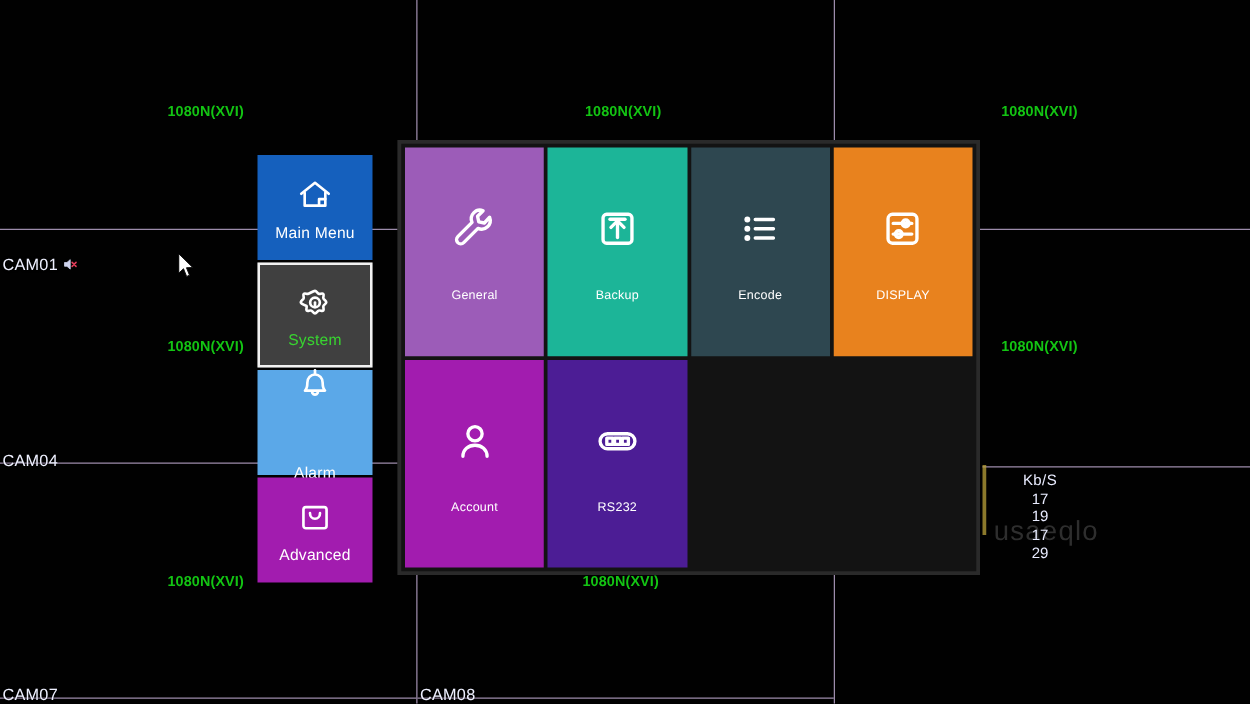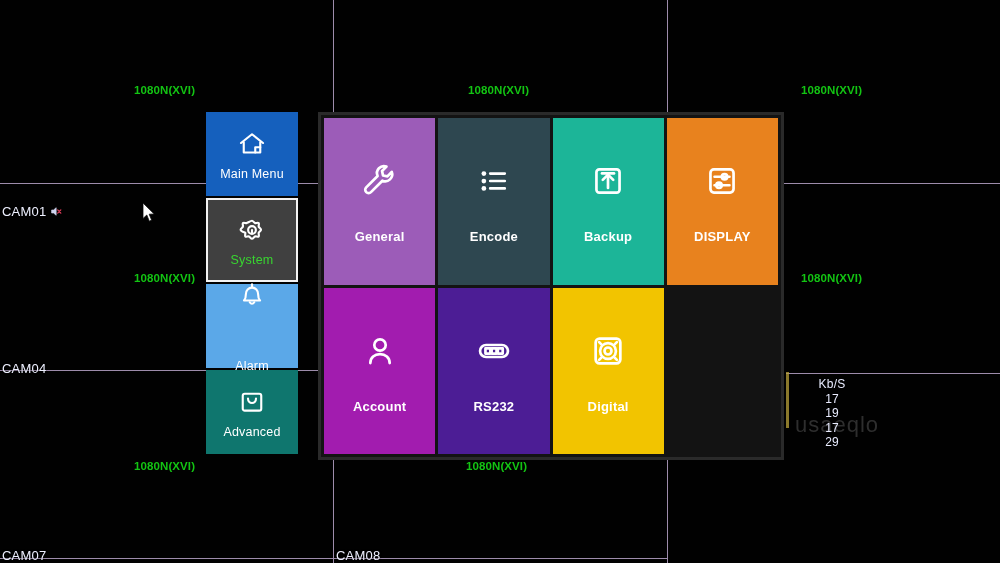--- a/index.html
+++ b/index.html
@@ -37,21 +37,21 @@
     color:#2e2e2e; letter-spacing:1px; user-select:none;
   }
 
   
   #tick-y { position:absolute; left:786px; top:372px; width:3px; height:56px; background:#b9a23a; opacity:.75; }
 
   
   #menu-overlay { position:absolute; left:206px; top:112px; }
 
   
-  #sidebar { position:absolute; left:0; top:0; width:116px; }
+  #sidebar { position:absolute; left:0; top:12px; width:116px; }
   .side-item {
     width:92px; height:84px; margin-bottom:2px; position:relative;
     display:flex; flex-direction:column; align-items:center; justify-content:center;
     cursor:pointer; color:#fff;
   }
   .side-item .s-icon { height:34px; display:flex; align-items:center; justify-content:center; margin-bottom:6px; }
   .side-item .s-label { font-size:12.5px; letter-spacing:.2px; }
   .side-item.selected { outline:2px solid #f2f2f2; outline-offset:-2px; }
 
   
@@ -62,21 +62,21 @@
     padding:3px;
     display:grid; grid-template-columns:repeat(4,1fr); grid-template-rows:repeat(2,1fr);
     gap:3px;
   }
   .tile {
     position:relative; display:flex; flex-direction:column;
     align-items:center; justify-content:center; cursor:pointer;
     color:#fff;
   }
   .tile .t-icon { height:46px; display:flex; align-items:center; justify-content:center; margin-bottom:9px; }
-  .tile .t-label { font-size:13px; font-weight:bold; letter-spacing:.2px;margin-top:16px; }
+  .tile .t-label { font-size:10px; font-weight:normal; letter-spacing:.2px;margin-top:16px; }
 
   
   #cursor { position:absolute; left:143px; top:203px; width:14px; height:20px; }
 </style>
 </head>
 <body>
 
 <div id="cam-grid">
   <div class="vline" style="left:333px"></div>
   <div class="vline" style="left:667px"></div>
@@ -143,61 +143,61 @@
       <div class="side-item" style="background: rgb(91, 168, 232); gap: 44px;">
         <span class="s-icon">
           <svg width="30" height="30" viewBox="0 0 24 24">
             <path stroke="currentColor" fill="none" stroke-width="1.7" stroke-linecap="round" stroke-linejoin="round" d="M5.6 17.2c1.3-1.4 1.5-2.6 1.5-5.1 0-2.9 2.1-5.2 4.9-5.2s4.9 2.3 4.9 5.2c0 2.5.2 3.7 1.5 5.1Z"></path>
             <path stroke="currentColor" fill="none" stroke-width="1.7" stroke-linecap="round" stroke-linejoin="round" d="M10.2 18.6c.5.8 1.1 1.2 1.8 1.2s1.3-.4 1.8-1.2"></path>
             <path stroke="currentColor" fill="none" stroke-width="1.7" stroke-linecap="round" stroke-linejoin="round" d="M12 4.2v1.9"></path>
           </svg>
         </span>
         <span class="s-label" style="color: rgb(255, 255, 255);">Alarm</span>
       </div>
-      <div class="side-item" style="background: #0f766e;">
+      <div class="side-item" style="background: #a21caf;">
         <span class="s-icon">
           <svg width="30" height="30" viewBox="0 0 24 24">
             <rect stroke="currentColor" fill="none" stroke-width="1.7" stroke-linecap="round" stroke-linejoin="round" x="4.6" y="5.4" width="14.8" height="13.5" rx="1.6"></rect>
             <path stroke="currentColor" fill="none" stroke-width="1.7" stroke-linecap="round" stroke-linejoin="round" d="M8.8 9.2c0 2 1.4 3.6 3.2 3.6s3.2-1.6 3.2-3.6"></path>
           </svg>
         </span>
         <span class="s-label" style="color: rgb(255, 255, 255);">Advanced</span>
       </div>
     </div>
   <div id="tiles-panel">
       <div class="tile" style="background: rgb(156, 92, 184);">
         <span class="t-icon">
           <svg width="38" height="38" viewBox="0 0 24 24">
             <path stroke="currentColor" fill="none" stroke-width="1.7" stroke-linecap="round" stroke-linejoin="round" d="M19.4 6.2a4.4 4.4 0 0 1-5.9 5.6L6.3 19a2.1 2.1 0 0 1-3-3l7.2-7.2a4.4 4.4 0 0 1 5.6-5.9l-2.8 2.8.6 2.8 2.8.6Z"></path>
           </svg>
         </span>
         <span class="t-label">General</span>
+      </div>
+      <div class="tile" style="background: rgb(28, 181, 152);">
+        <span class="t-icon">
+          <svg width="38" height="38" viewBox="0 0 24 24">
+            <rect stroke="currentColor" fill="none" stroke-width="1.7" stroke-linecap="round" stroke-linejoin="round" x="4.7" y="4.7" width="14.6" height="14.6" rx="1.8"></rect>
+            <path stroke="currentColor" fill="none" stroke-width="1.7" stroke-linecap="round" stroke-linejoin="round" d="M12 16.4V8.3"></path>
+            <path stroke="currentColor" fill="none" stroke-width="1.7" stroke-linecap="round" stroke-linejoin="round" d="M8.7 11.3 12 8l3.3 3.3"></path>
+            <path stroke="currentColor" fill="none" stroke-width="1.7" stroke-linecap="round" stroke-linejoin="round" d="M8.2 7.2h7.6"></path>
+          </svg>
+        </span>
+        <span class="t-label">Backup</span>
       </div>
       <div class="tile" style="background: rgb(46, 71, 80);">
         <span class="t-icon">
           <svg width="38" height="38" viewBox="0 0 24 24">
             <circle cx="5.6" cy="7.3" r="1.5" fill="currentColor"></circle>
             <circle cx="5.6" cy="12" r="1.5" fill="currentColor"></circle>
             <circle cx="5.6" cy="16.7" r="1.5" fill="currentColor"></circle>
             <path stroke="currentColor" fill="none" stroke-width="1.7" stroke-linecap="round" stroke-linejoin="round" d="M9.6 7.3h9.2M9.6 12h9.2M9.6 16.7h9.2"></path>
           </svg>
         </span>
         <span class="t-label">Encode</span>
       </div>
-      <div class="tile" style="background: rgb(28, 181, 152);">
-        <span class="t-icon">
-          <svg width="38" height="38" viewBox="0 0 24 24">
-            <rect stroke="currentColor" fill="none" stroke-width="1.7" stroke-linecap="round" stroke-linejoin="round" x="4.7" y="4.7" width="14.6" height="14.6" rx="1.8"></rect>
-            <path stroke="currentColor" fill="none" stroke-width="1.7" stroke-linecap="round" stroke-linejoin="round" d="M12 16.4V8.3"></path>
-            <path stroke="currentColor" fill="none" stroke-width="1.7" stroke-linecap="round" stroke-linejoin="round" d="M8.7 11.3 12 8l3.3 3.3"></path>
-            <path stroke="currentColor" fill="none" stroke-width="1.7" stroke-linecap="round" stroke-linejoin="round" d="M8.2 7.2h7.6"></path>
-          </svg>
-        </span>
-        <span class="t-label">Backup</span>
-      </div>
       <div class="tile" style="background: rgb(232, 130, 30);">
         <span class="t-icon">
           <svg width="38" height="38" viewBox="0 0 24 24">
             <rect stroke="currentColor" fill="none" stroke-width="1.7" stroke-linecap="round" stroke-linejoin="round" x="4.7" y="4.7" width="14.6" height="14.6" rx="2.2"></rect>
             <path stroke="currentColor" fill="none" stroke-width="1.7" stroke-linecap="round" stroke-linejoin="round" d="M7.3 9.3h9.4M7.3 14.7h9.4"></path>
             <circle stroke="currentColor" fill="none" stroke-width="1.7" stroke-linecap="round" stroke-linejoin="round" cx="13.6" cy="9.3" r="1.7"></circle>
             <circle stroke="currentColor" fill="none" stroke-width="1.7" stroke-linecap="round" stroke-linejoin="round" cx="10.1" cy="14.7" r="1.7"></circle>
           </svg>
         </span>
         <span class="t-label">DISPLAY</span>
@@ -215,29 +215,18 @@
         <span class="t-icon">
           <svg width="38" height="38" viewBox="0 0 24 24">
             <rect stroke="currentColor" fill="none" stroke-width="1.7" stroke-linecap="round" stroke-linejoin="round" x="3.2" y="8.2" width="17.6" height="7.6" rx="3.8"></rect>
             <rect stroke="currentColor" fill="none" stroke-width="1.7" stroke-linecap="round" stroke-linejoin="round" x="6.6" y="10.4" width="3.1" height="3.2"></rect>
             <rect stroke="currentColor" fill="none" stroke-width="1.7" stroke-linecap="round" stroke-linejoin="round" x="10.5" y="10.4" width="3.1" height="3.2"></rect>
             <rect stroke="currentColor" fill="none" stroke-width="1.7" stroke-linecap="round" stroke-linejoin="round" x="14.4" y="10.4" width="3.1" height="3.2"></rect>
           </svg>
         </span>
         <span class="t-label">RS232</span>
       </div>
-      <div class="tile" style="background: rgb(242, 196, 0);">
-        <span class="t-icon">
-          <svg width="38" height="38" viewBox="0 0 24 24">
-            <rect stroke="currentColor" fill="none" stroke-width="1.7" stroke-linecap="round" stroke-linejoin="round" x="4.2" y="4.2" width="15.6" height="15.6" rx="2.4"></rect>
-            <circle stroke="currentColor" fill="none" stroke-width="1.7" stroke-linecap="round" stroke-linejoin="round" cx="12" cy="12" r="5"></circle>
-            <circle stroke="currentColor" fill="none" stroke-width="1.7" stroke-linecap="round" stroke-linejoin="round" cx="12" cy="12" r="2.2"></circle>
-            <path stroke="currentColor" fill="none" stroke-width="1.7" stroke-linecap="round" stroke-linejoin="round" d="M6.4 6.4 7.8 7.8M17.6 6.4 16.2 7.8M6.4 17.6 7.8 16.2M17.6 17.6 16.2 16.2"></path>
-          </svg>
-        </span>
-        <span class="t-label">Digital</span>
-      </div>
     </div>
 </div>
 
 <svg id="cursor" viewBox="0 0 14 20">
   <polygon points="0,0 0,15.5 3.8,12 6.3,18.2 8.6,17.1 6.2,11.2 11.2,11" fill="#ffffff" stroke="#111" stroke-width="0.8"></polygon>
 </svg>
 
 </body></html>

